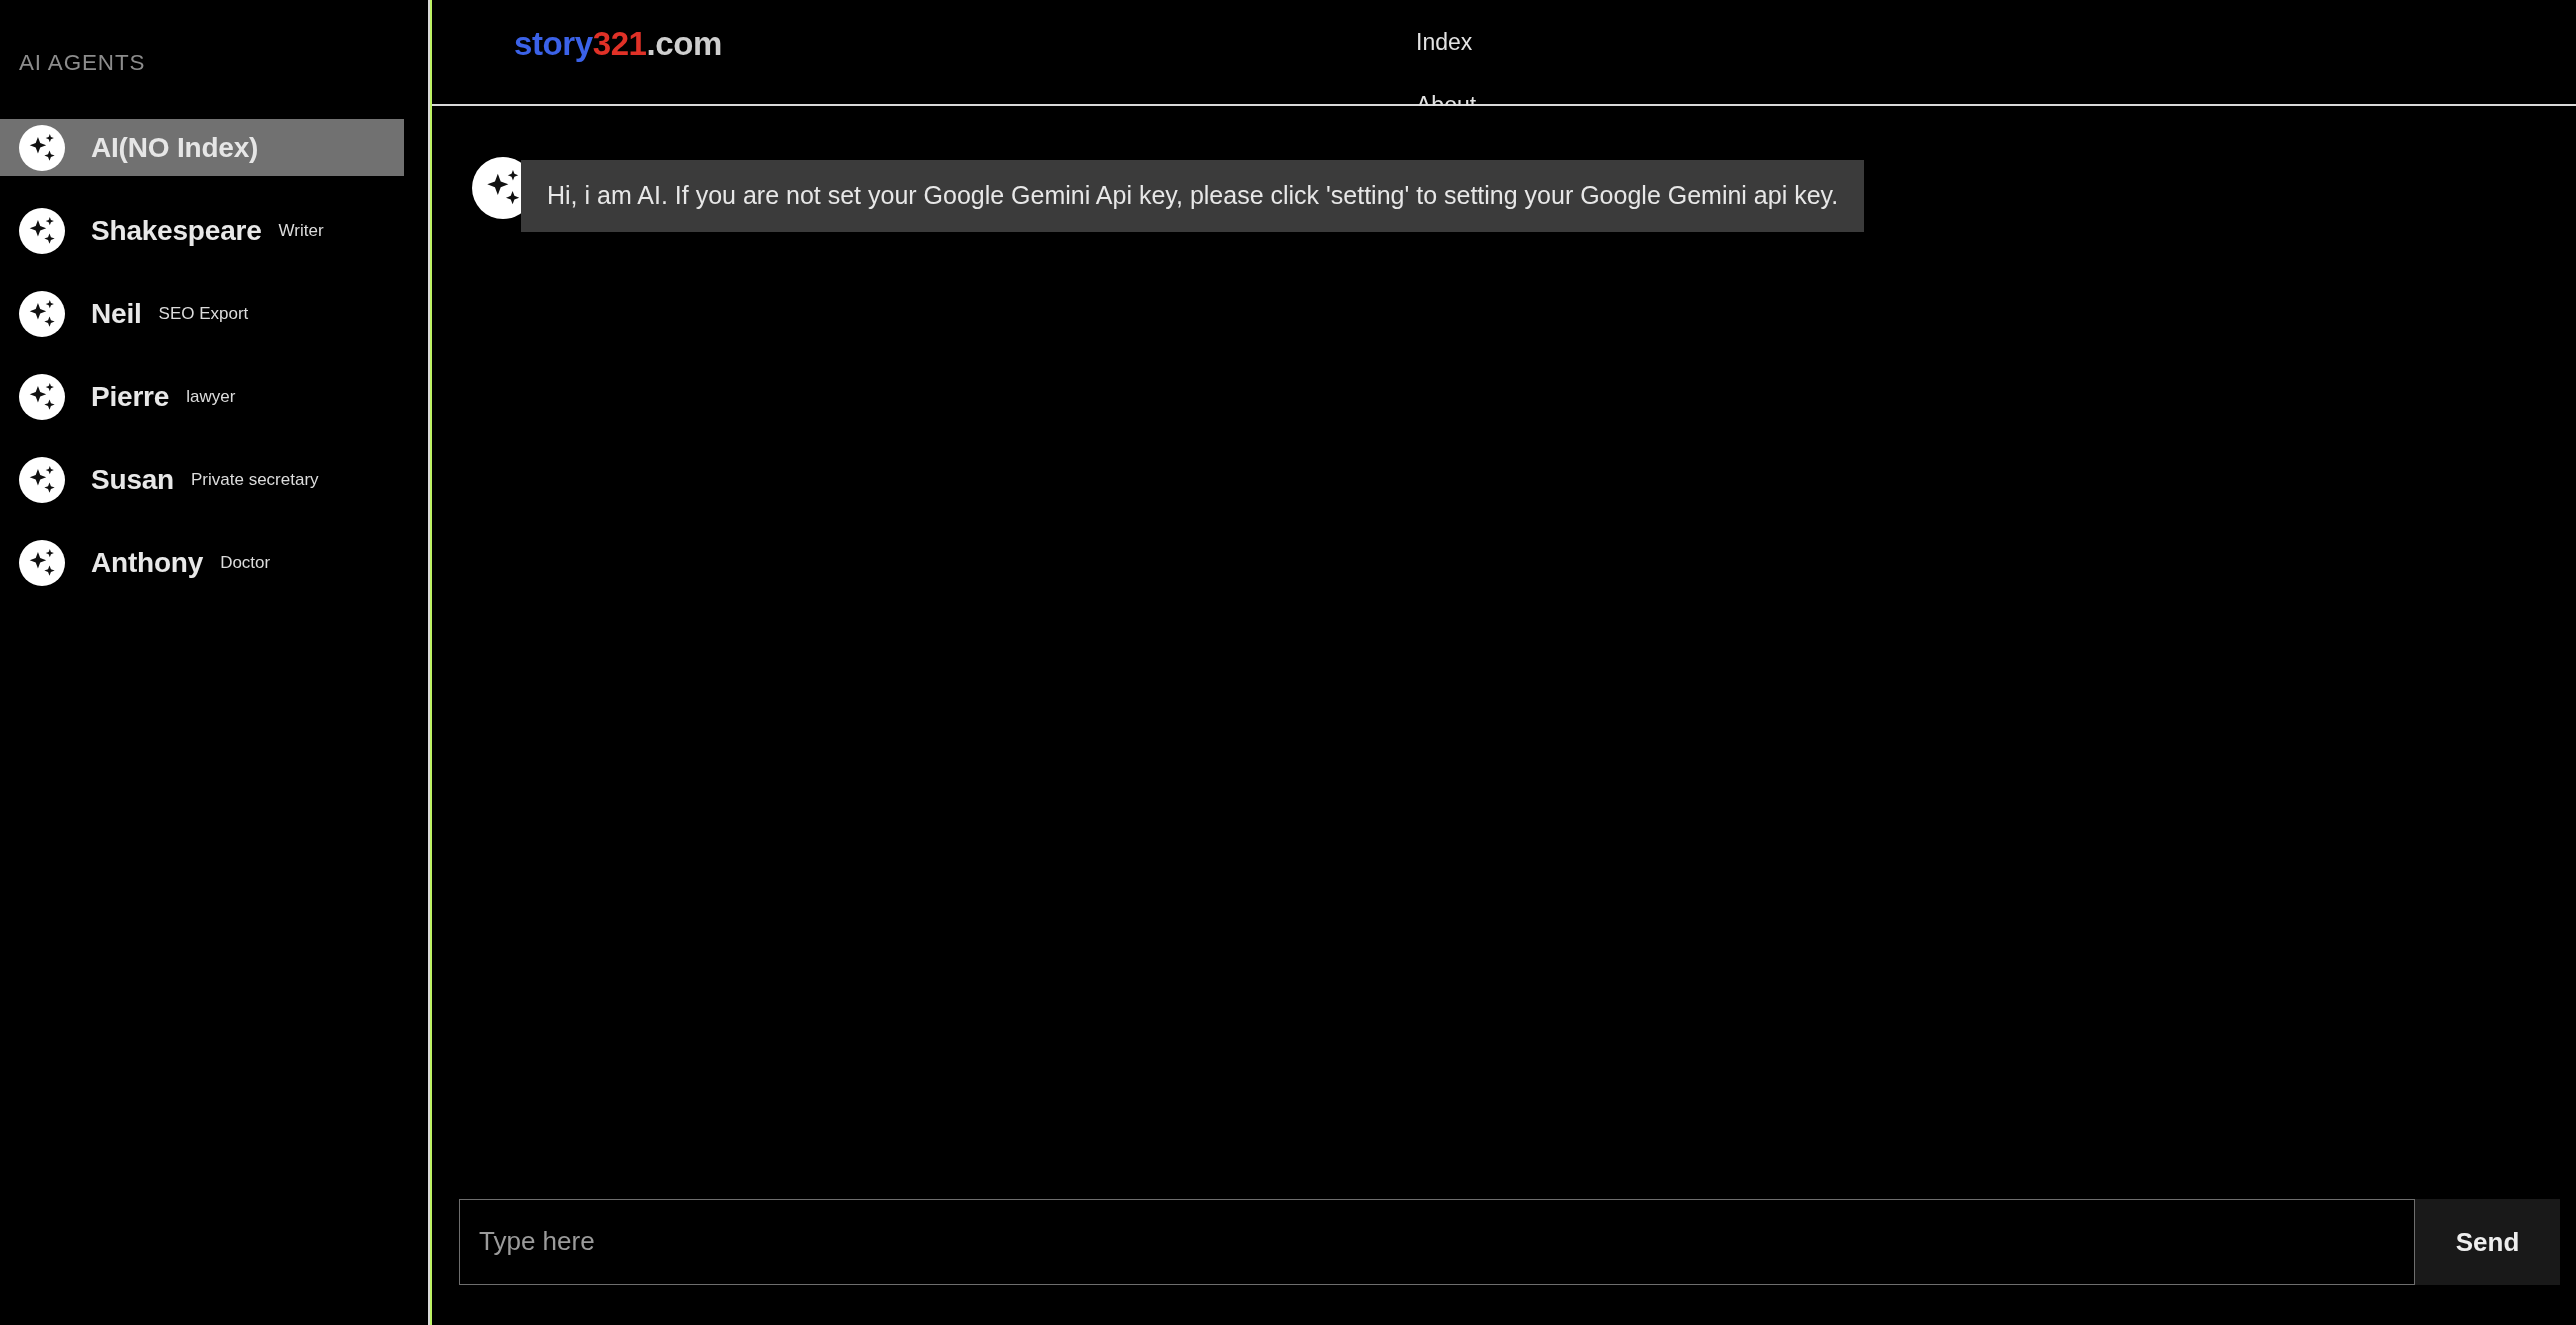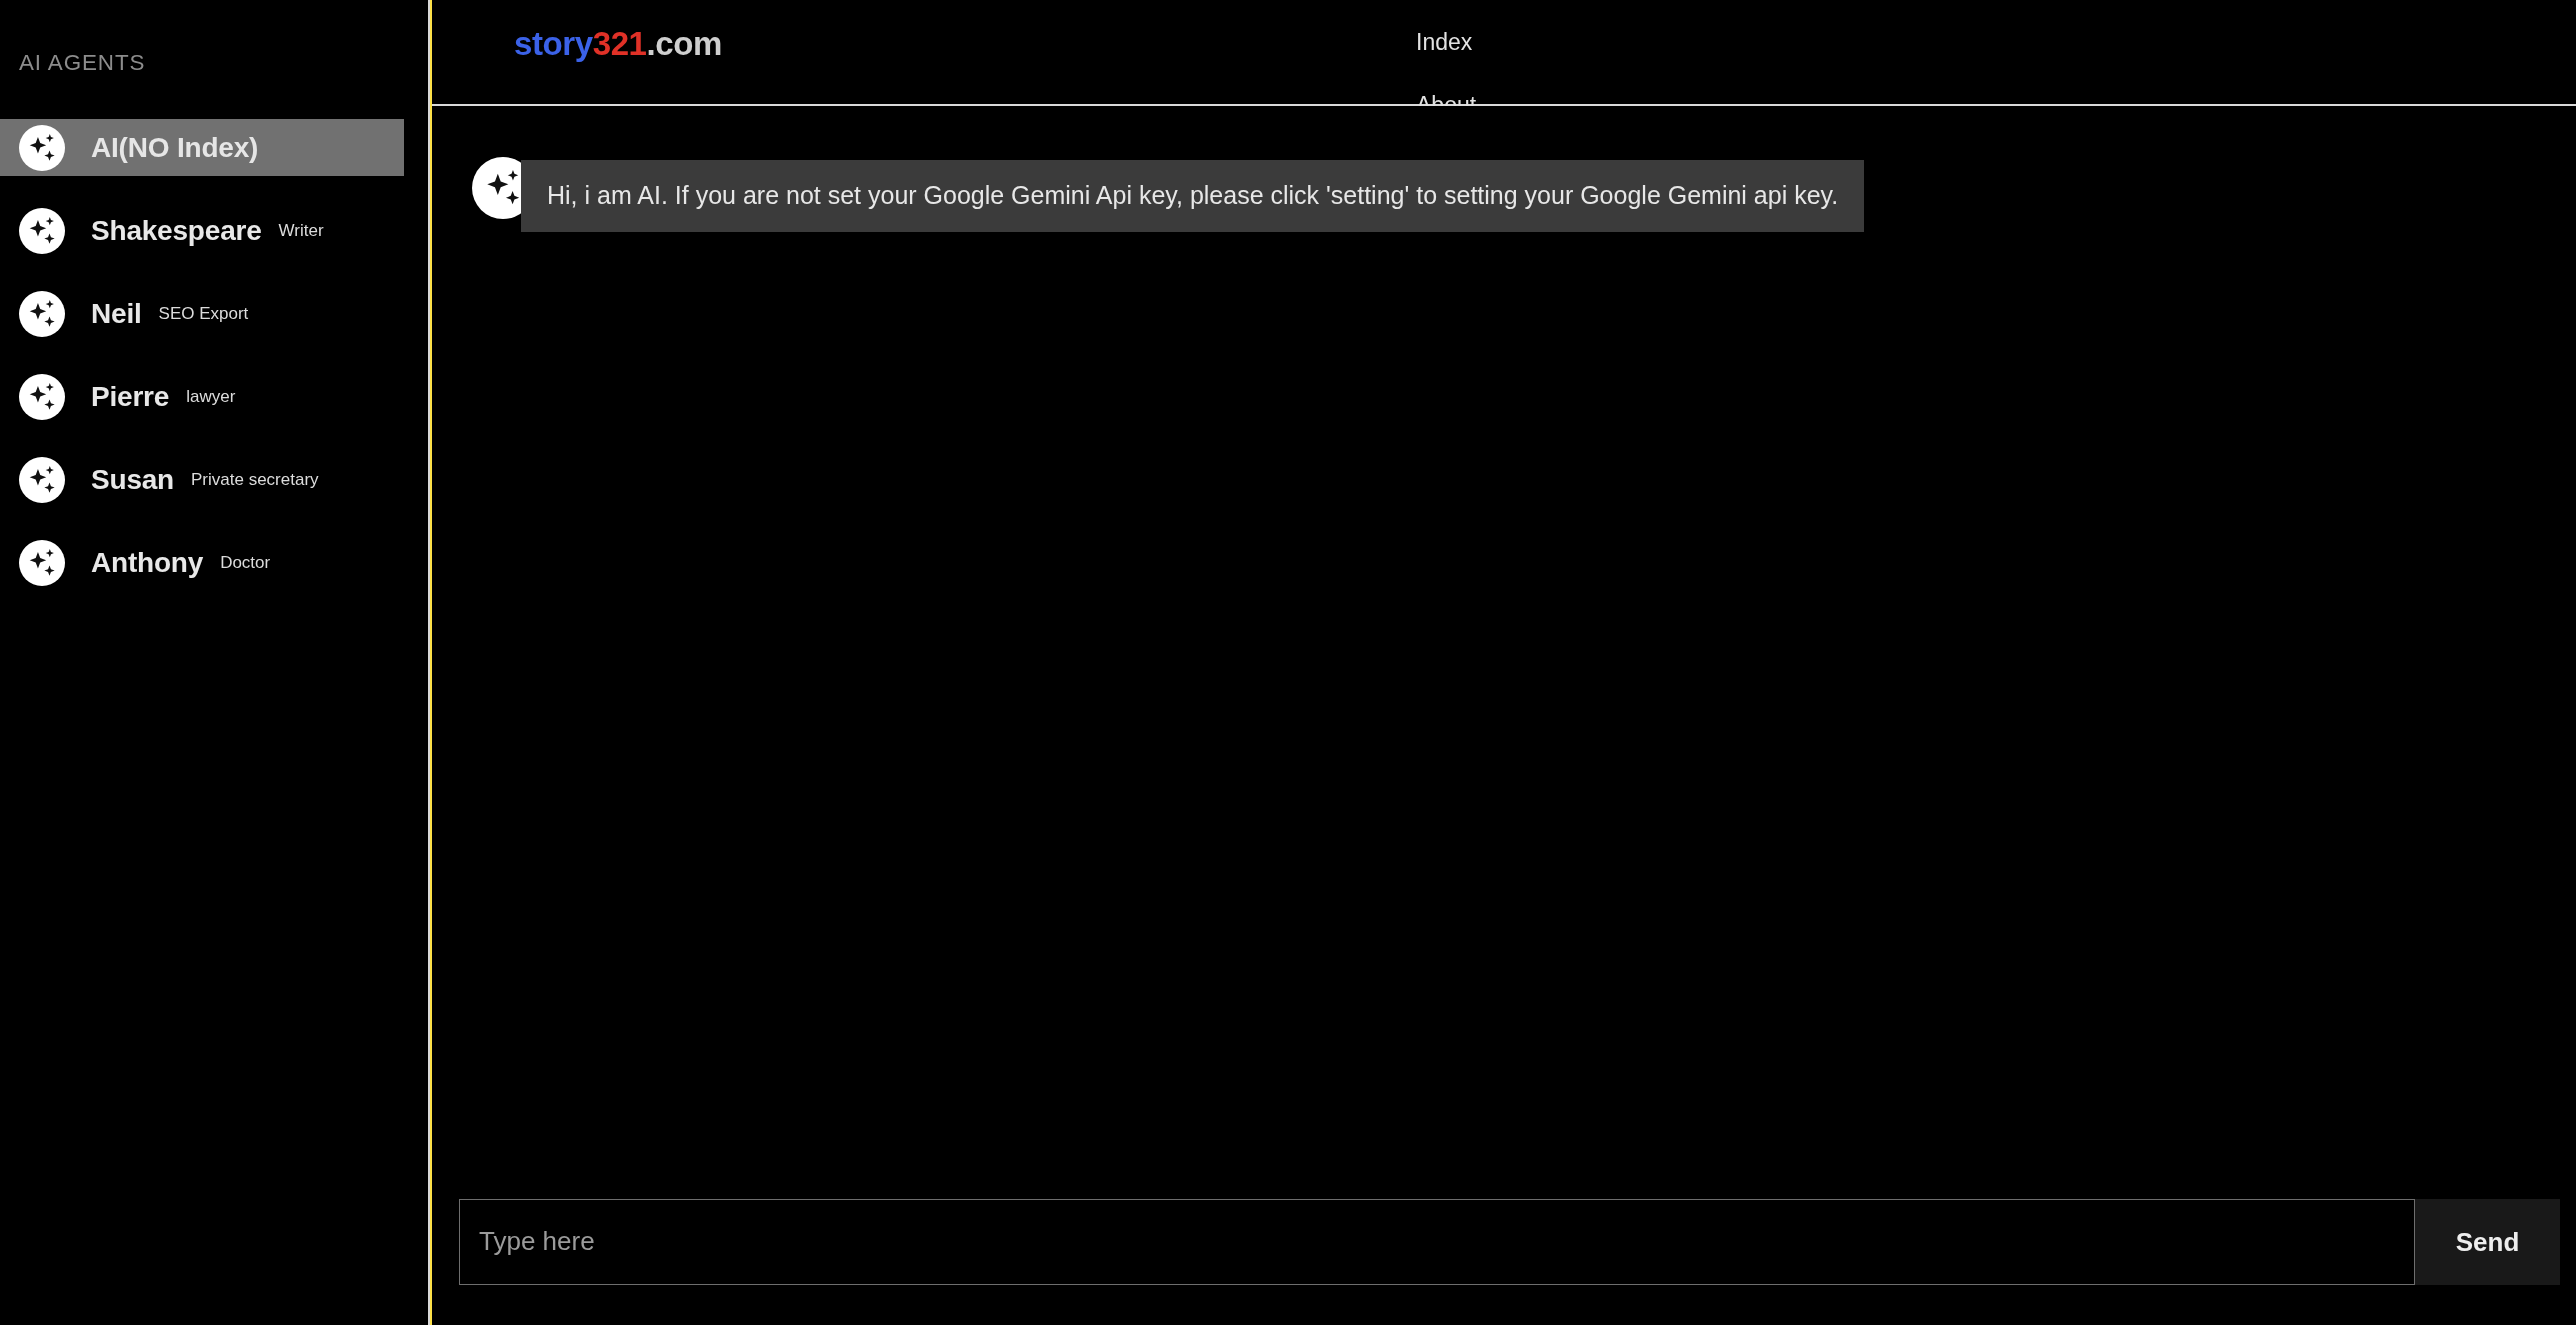--- a/index.html
+++ b/index.html
@@ -10,21 +10,21 @@
     height: 1326px;
     background: #000000;
     font-family: "Liberation Sans", sans-serif;
     overflow: hidden;
   }
 
   #app {
     position: relative;
     width: 2108px;
     height: 1326px;
-    background: #fde047;
+    background: #bef264;
   }
 
   
   #sidebar {
     position: absolute;
     left: 0; top: 0;
     width: 430px;
     height: 1326px;
     background: #000000;
     border-right: 2.6px solid #d9d9d9;

